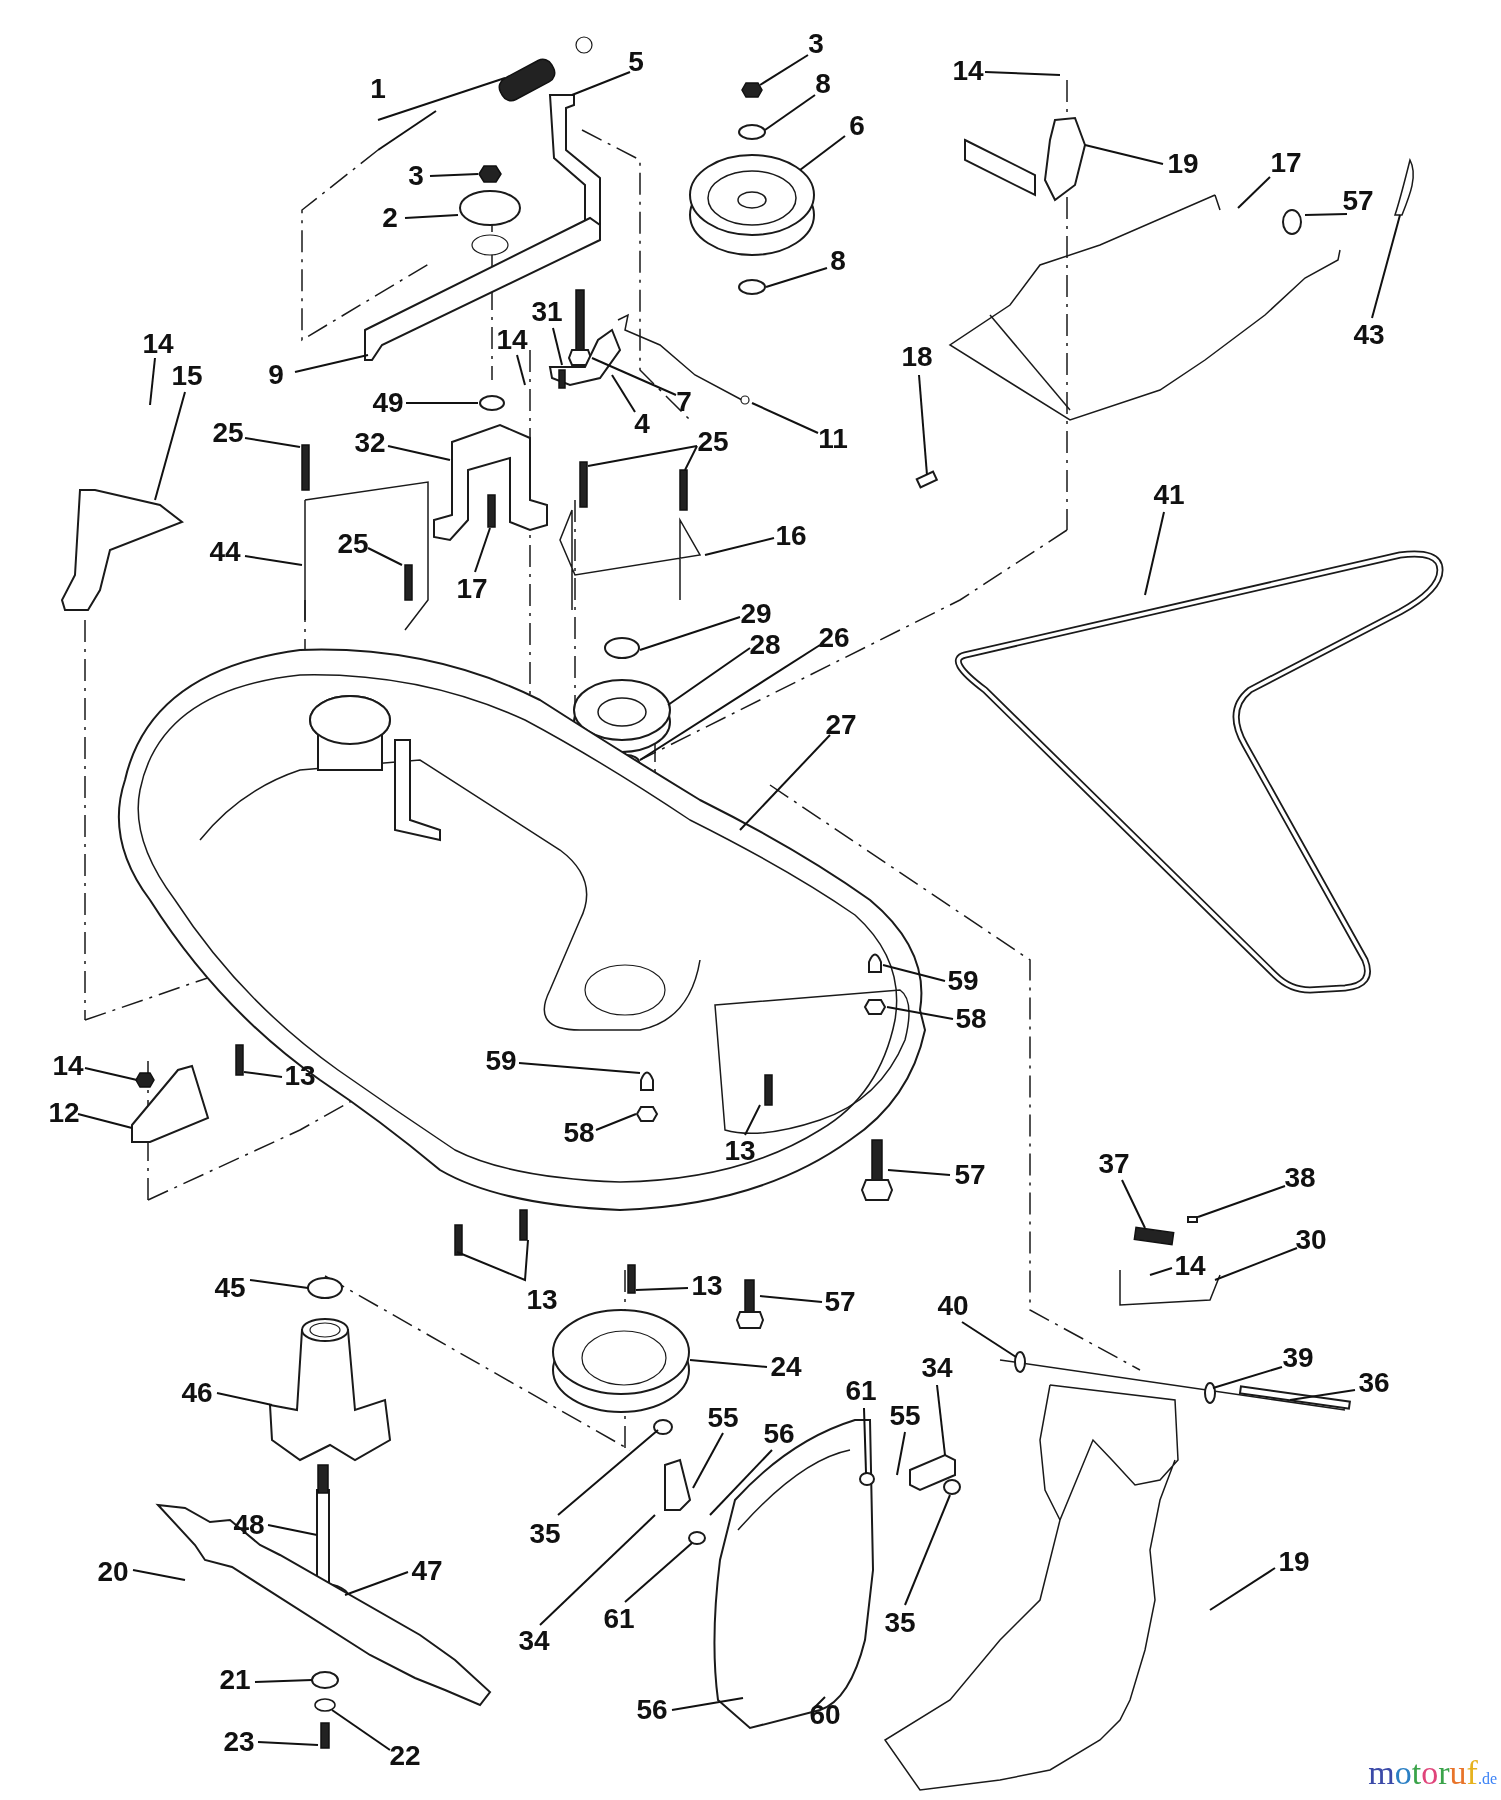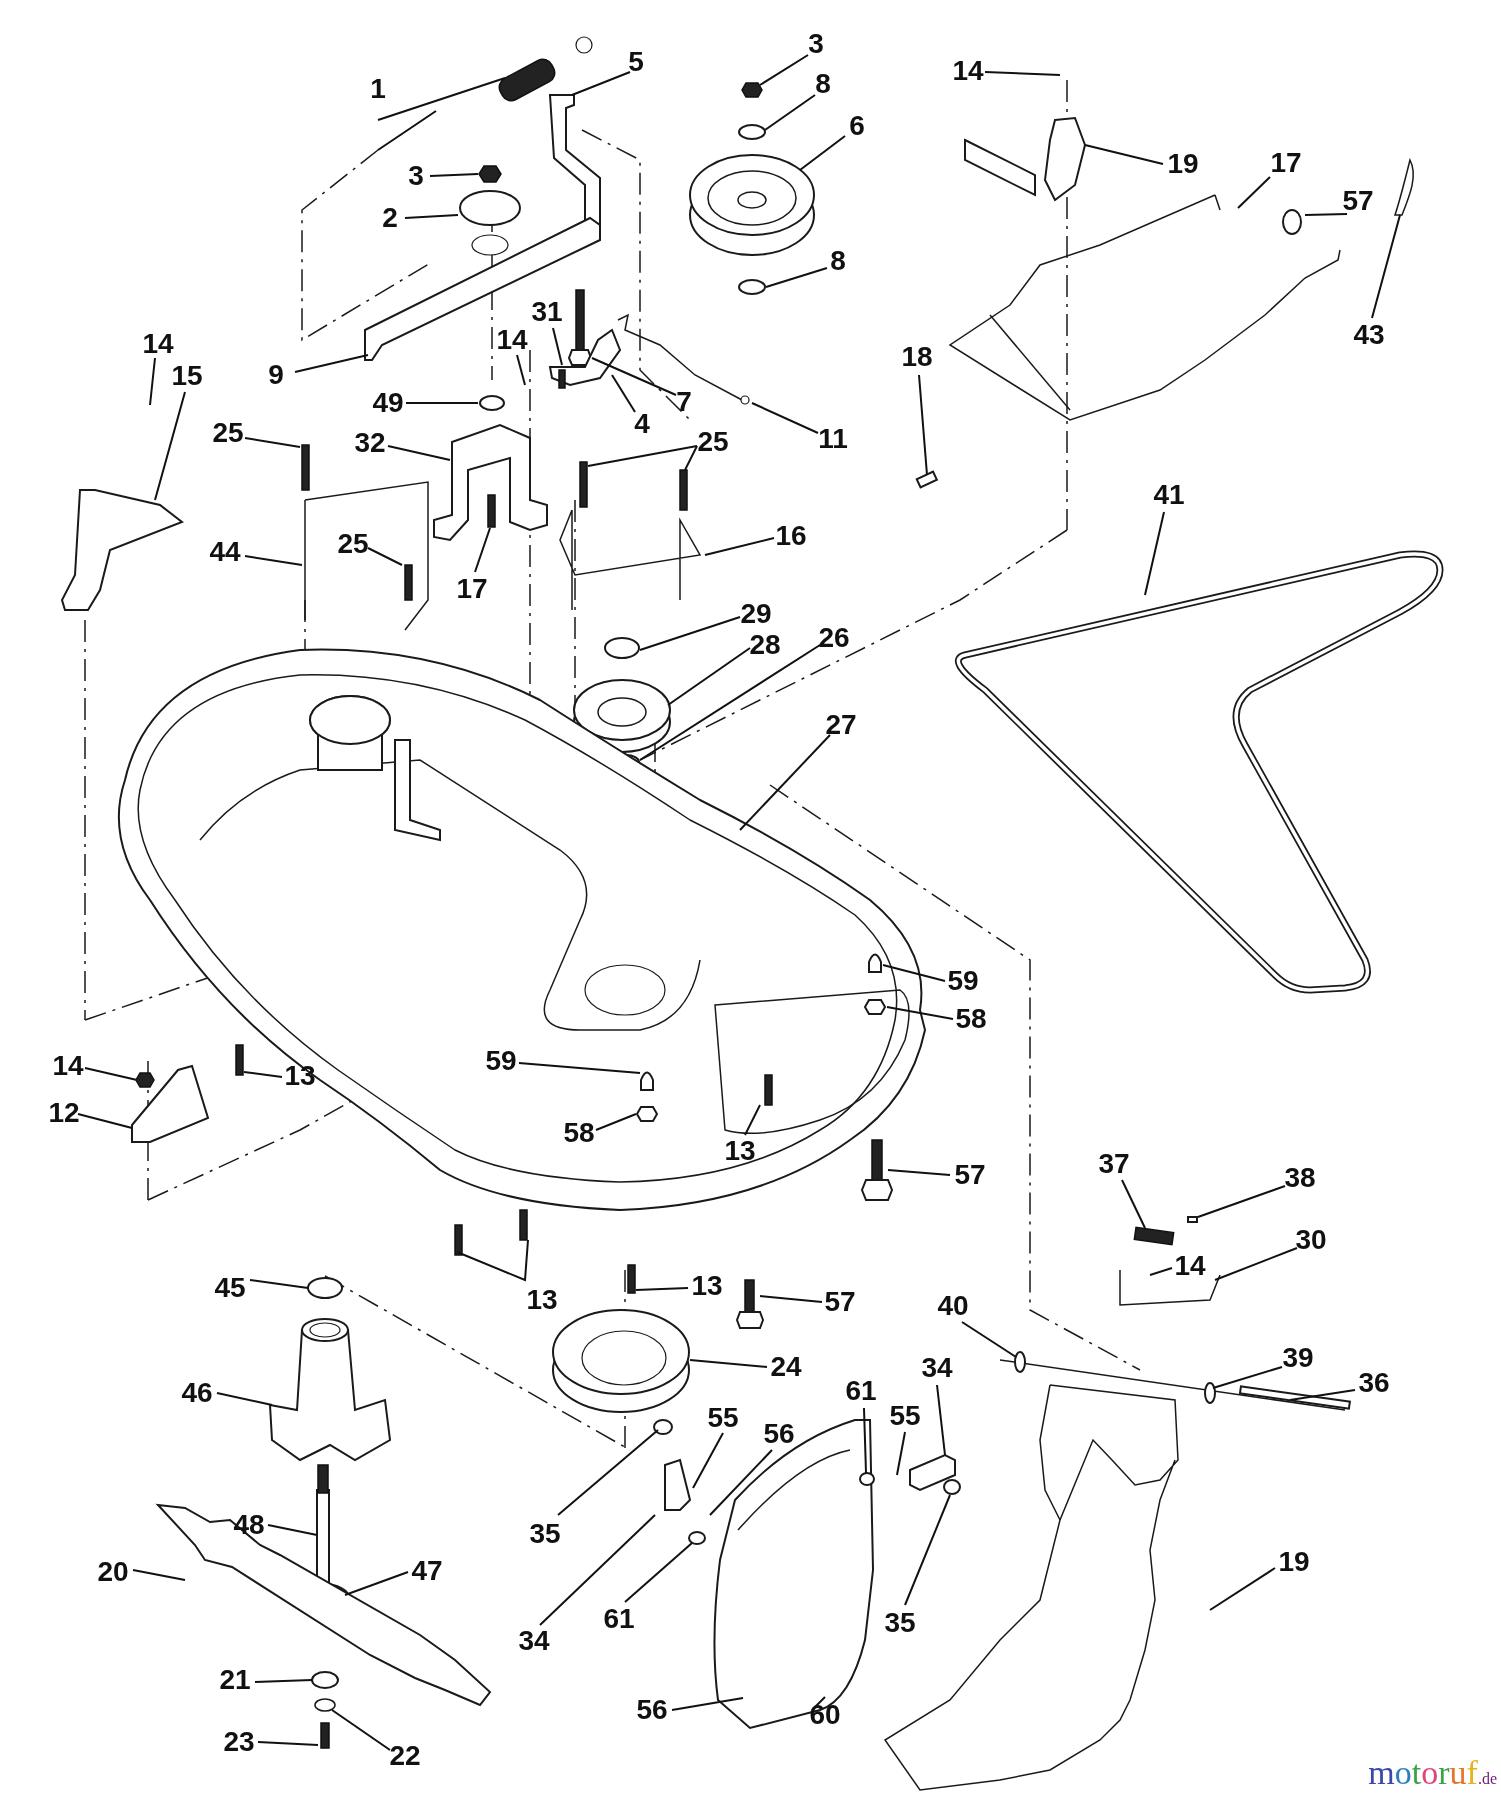--- a/index.html
+++ b/index.html
@@ -7,21 +7,21 @@
   #diagram{position:absolute;left:0;top:0;width:1501px;height:1800px;}
   .part{fill:#ffffff;stroke:#1a1a1a;stroke-width:2;}
   .thin{fill:none;stroke:#1a1a1a;stroke-width:1.5;}
   .dash{fill:none;stroke:#1a1a1a;stroke-width:1.5;stroke-dasharray:22 7 3 7;}
   .lead{fill:none;stroke:#111;stroke-width:2;}
   .dark{fill:#222;stroke:#111;stroke-width:1.5;}
   .hole{fill:#fff;stroke:#1a1a1a;stroke-width:1.2;}
   .callout{position:absolute;font-family:"Liberation Sans",sans-serif;font-weight:bold;font-size:28px;color:#111;line-height:1;transform:translate(-50%,-50%);white-space:nowrap;cursor:pointer;}
   #watermark{position:absolute;right:4px;bottom:8px;font-family:"Liberation Serif",serif;font-size:34px;letter-spacing:0;}
   #watermark span{display:inline-block;}
-  #watermark .tld{font-size:16px;color:#701a75;}
+  #watermark .tld{font-size:16px;color:#3b82f6;}
 </style>
 </head>
 <body>
 
 <svg id="diagram" viewBox="0 0 1501 1800" xmlns="http://www.w3.org/2000/svg">
 
   <g>
     <polyline class="dash" points="378,150 302,210 302,340 432,262"></polyline>
     <polyline class="dash" points="582,130 640,160 640,370 690,420"></polyline>
     <line class="dash" x1="492" y1="210" x2="492" y2="380"></line>

